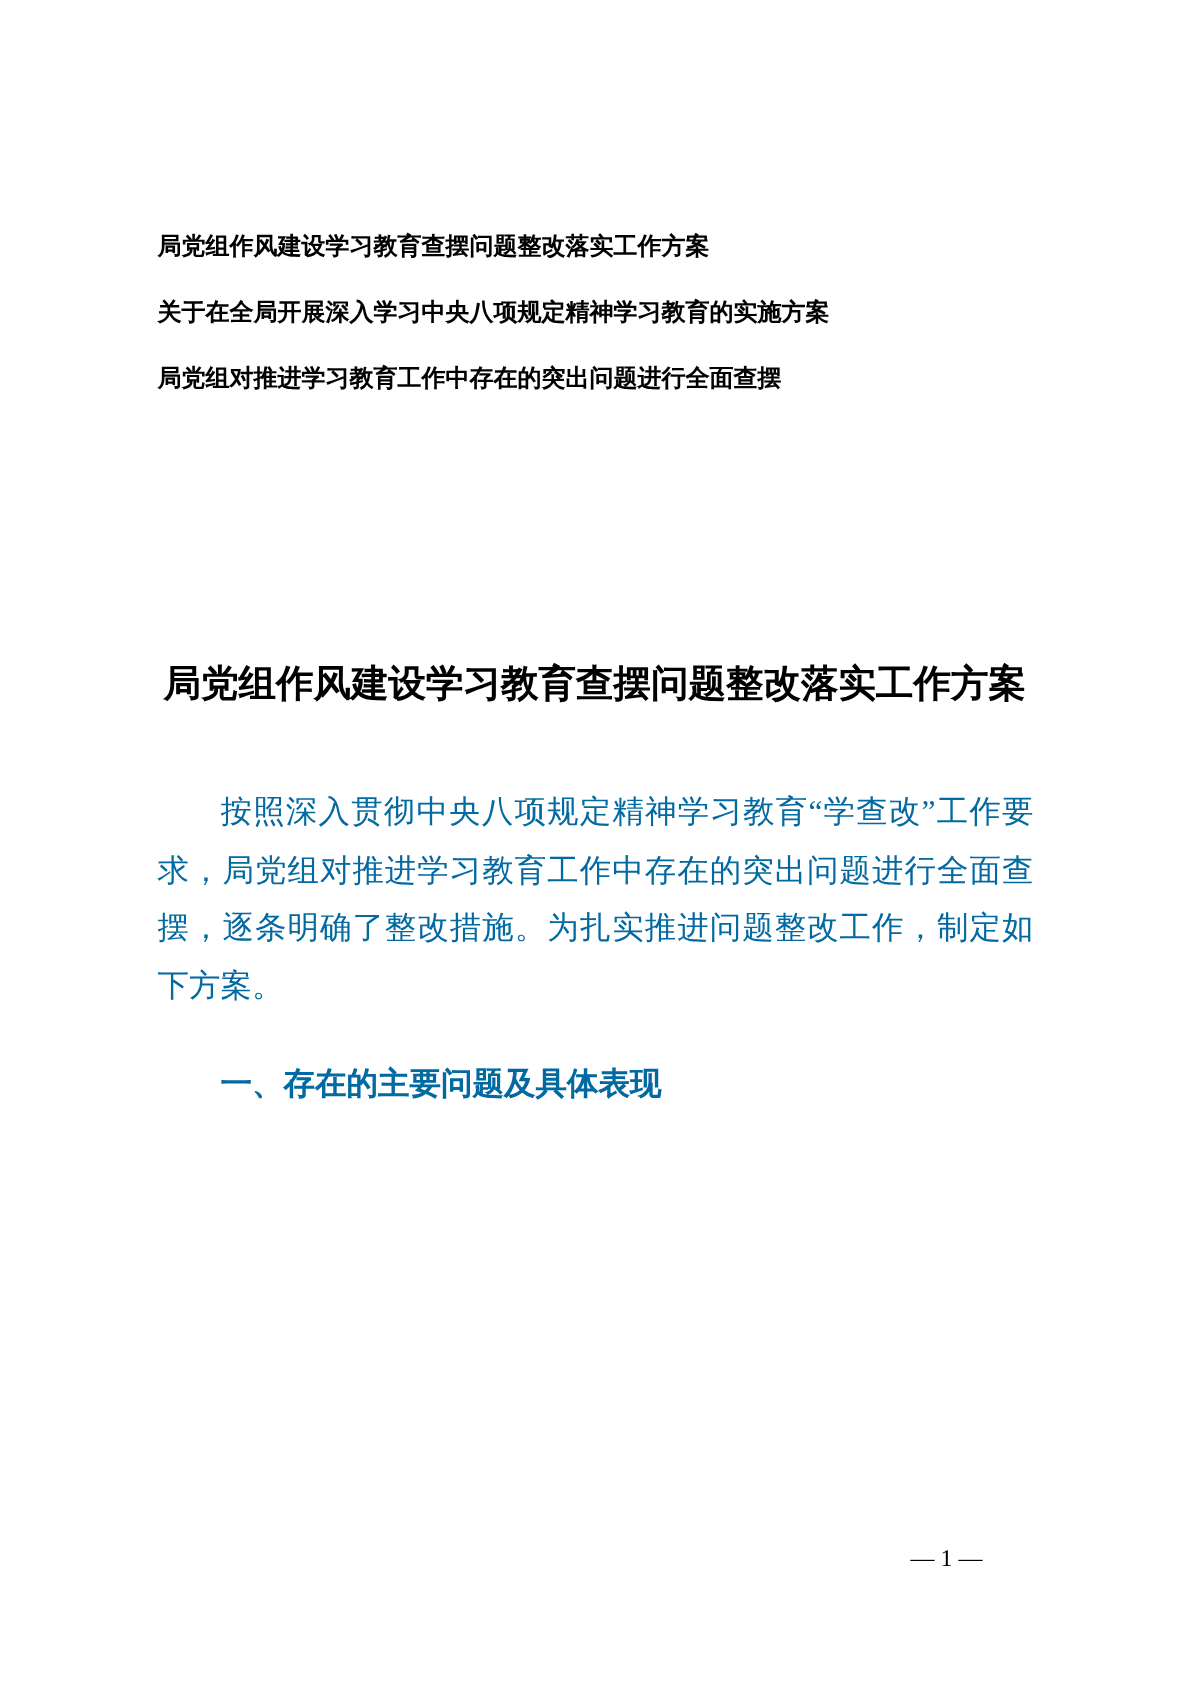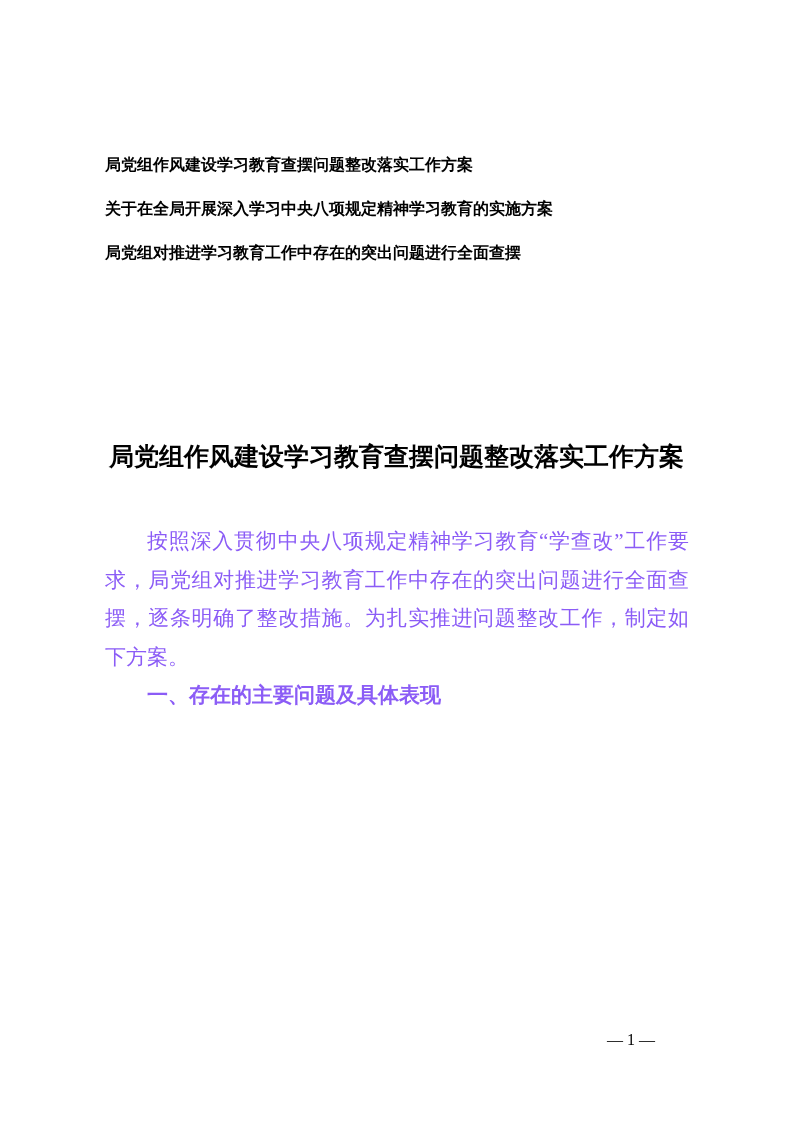--- a/index.html
+++ b/index.html
@@ -51,26 +51,27 @@
     top: 522px;
     width: 584px;
   }
   .body-text p, .body-text h2 {
     margin: 0;
     font-size: 21px;
     line-height: 38.5px;
     text-align: justify;
     text-indent: 2em;
     font-weight: normal;
-    color: #8b5cf6;
+    color: #0369a1;
   }
   .body-text h2.section-heading {
     font-family: "Liberation Sans", "DejaVu Sans", sans-serif;
     font-weight: bold;
     text-align: left;
+    margin-top: 28px;
   }
   .page-number {
     position: absolute;
     top: 1028px;
     right: 128px;
     font-size: 16px;
     line-height: 24px;
     color: #000000;
     font-family: "Liberation Serif", "DejaVu Serif", serif;
   }

